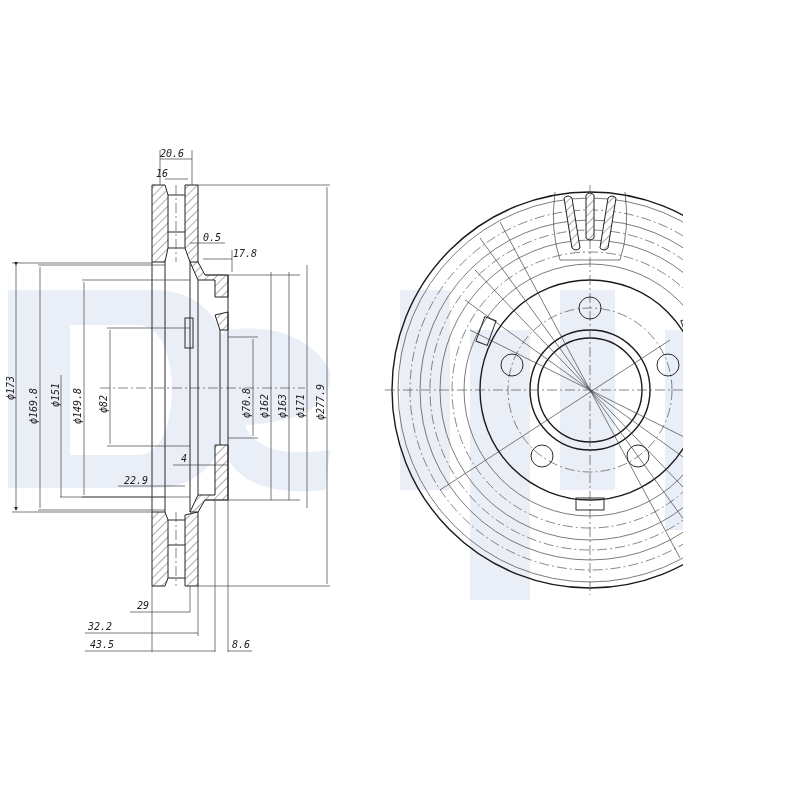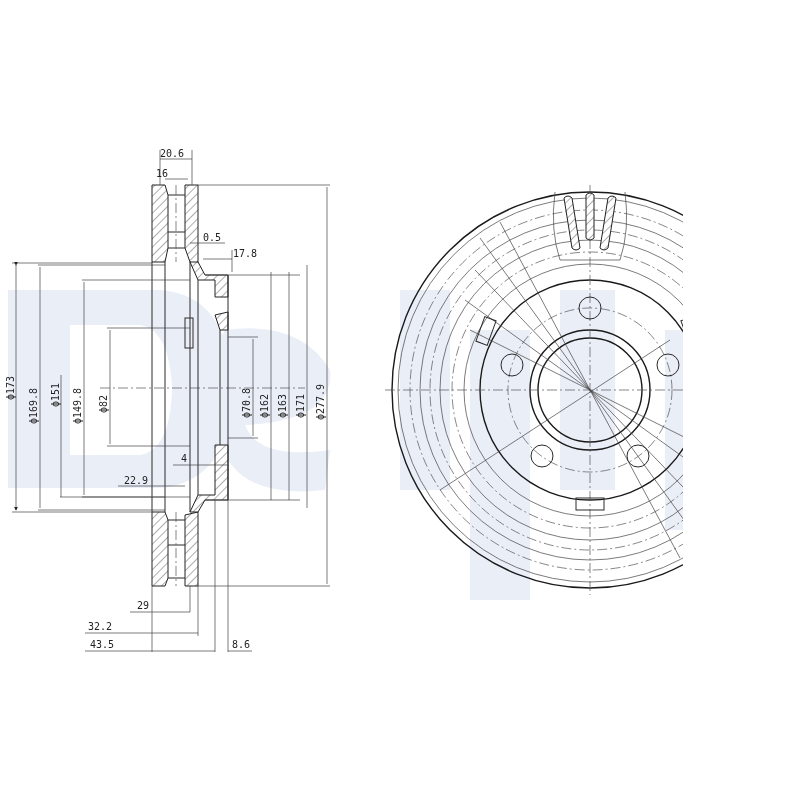--- a/index.html
+++ b/index.html
@@ -1,16 +1,16 @@
 <!DOCTYPE html>
 <html><head>
 <meta charset="utf-8">
 <style>
   html,body{margin:0;padding:0;background:#ffffff;}
-  #stage{position:relative;width:683px;height:800px;overflow:hidden;background:#fff;}
+  #stage{position:relative;width:683px;height:800px;overflow:hidden;background:#fff;font-style:italic;}
   svg{position:absolute;left:0;top:0;}
   .wm{fill:#eaeef7;}
   .ln{stroke:#2a2a2a;stroke-width:1;fill:none;}
   .thin{stroke:#444;stroke-width:0.7;fill:none;}
   .thick{stroke:#1a1a1a;stroke-width:1.4;fill:none;}
   .dash{stroke:#555;stroke-width:0.7;fill:none;stroke-dasharray:10 3 2 3;}
   .hatch{fill:url(#hatch);stroke:#222;stroke-width:1;}
   .dim{font-family:"DejaVu Sans Mono","Liberation Mono",monospace;font-size:10px;fill:#222;}
 </style>
 </head>

